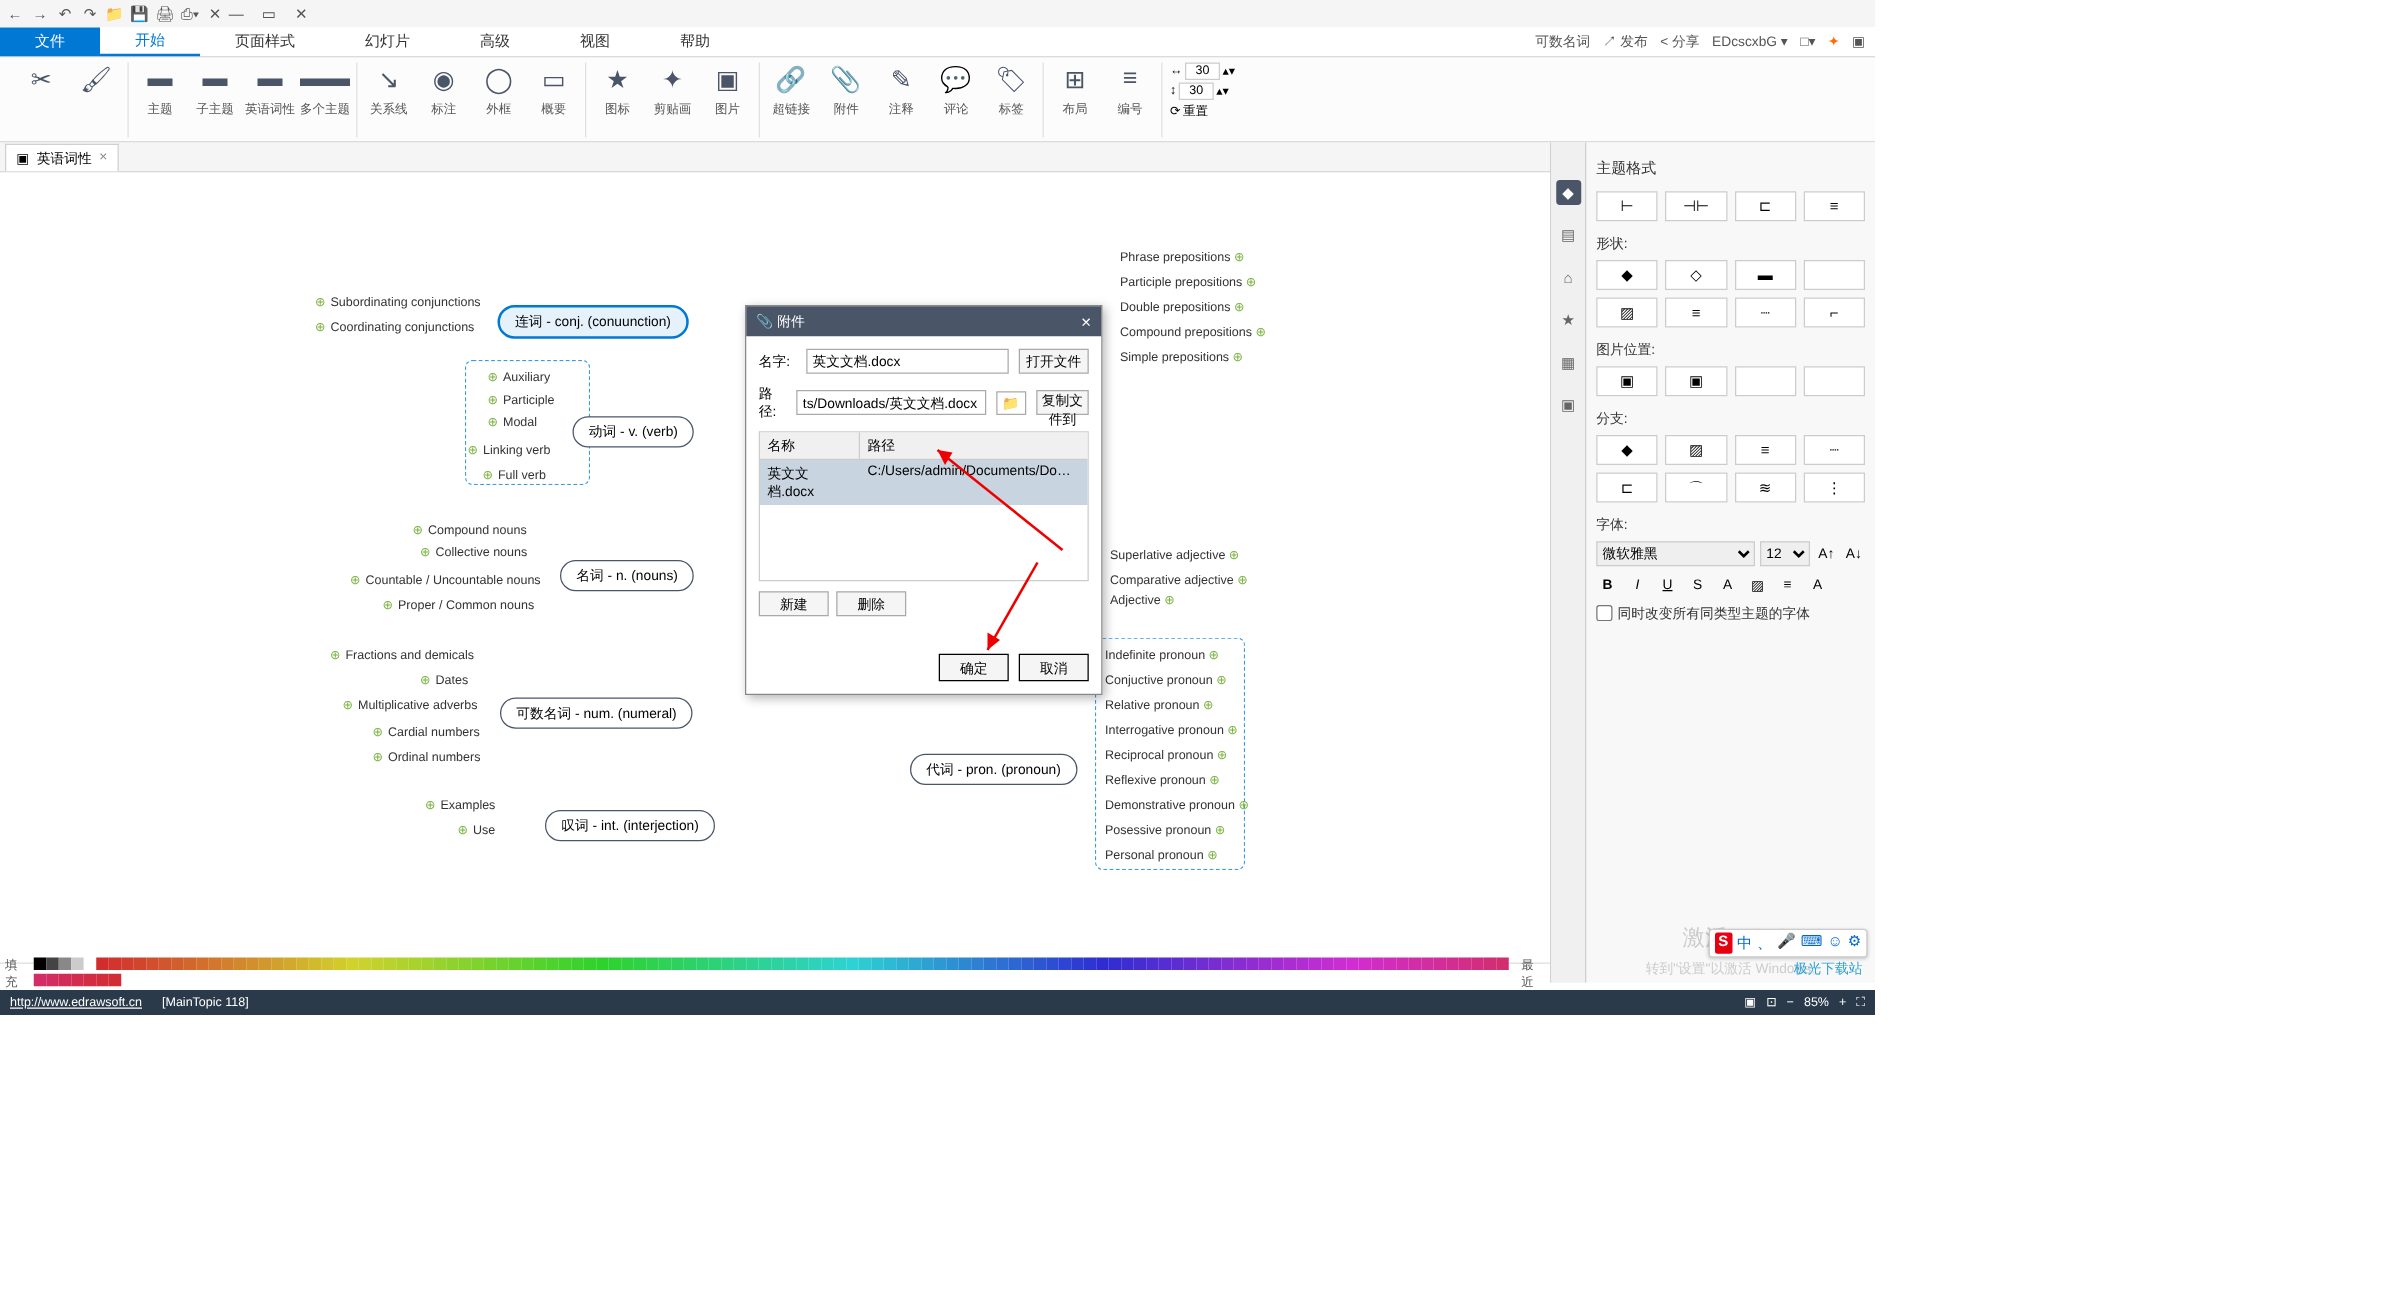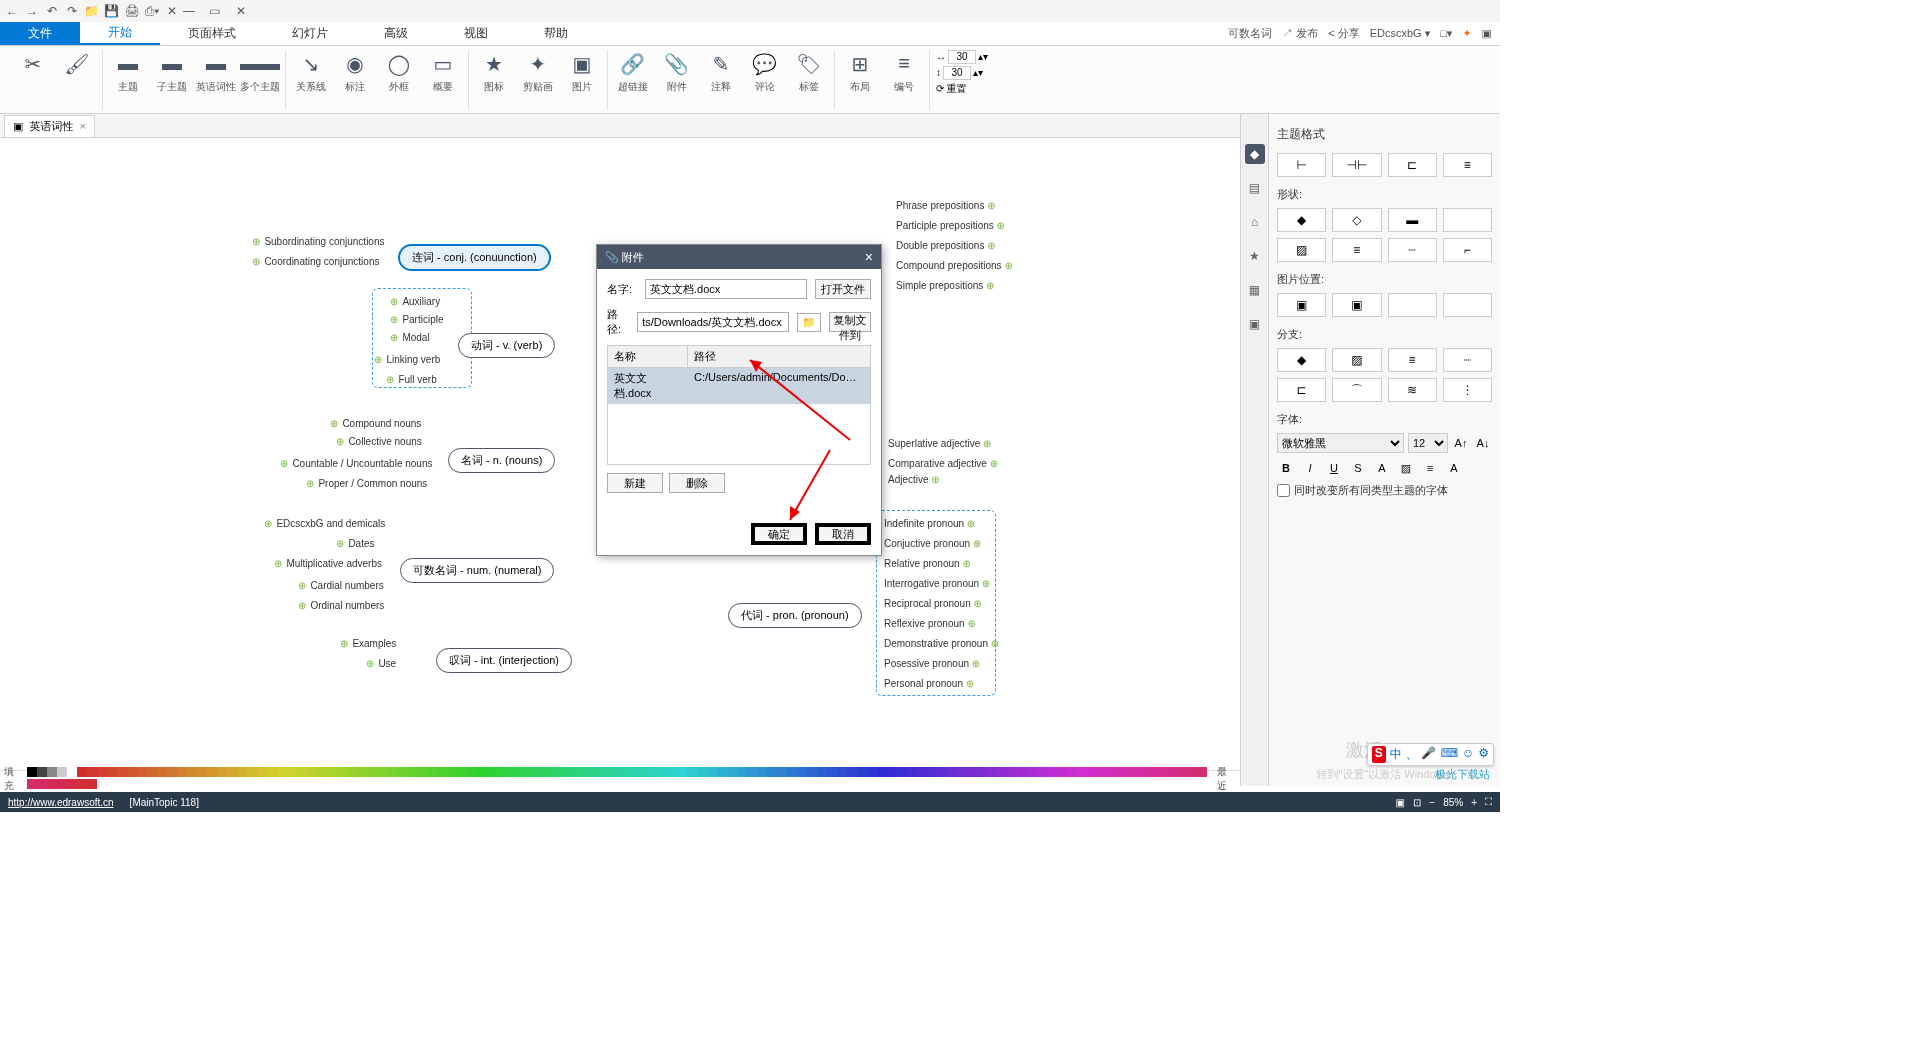--- a/index.html
+++ b/index.html
@@ -82,21 +82,21 @@
 .dlg-th div { padding: 3px 6px; border-right: 1px solid #ccc; }
 .dlg-th div:first-child { width: 80px; }
 .dlg-th div:last-child { flex: 1; border-right: none; }
 .dlg-tr { display: flex; background: #c8d4e0; font-size: 11px; }
 .dlg-tr div { padding: 3px 6px; }
 .dlg-tr div:first-child { width: 80px; }
 .dlg-tr div:last-child { flex: 1; overflow: hidden; text-overflow: ellipsis; white-space: nowrap; }
 .dlg-btns { display: flex; gap: 6px; margin-bottom: 30px; }
 .dlg-btns button { width: 56px; height: 20px; border: 1px solid #aaa; background: #f5f5f5; font-size: 11px; cursor: pointer; }
 .dlg-footer { display: flex; justify-content: flex-end; gap: 8px; }
-.dlg-footer button { width: 56px; height: 22px; border: 4px solid #000000; background: #f5f5f5; font-size: 11px; cursor: pointer; }
+.dlg-footer button { width: 56px; height: 22px; border: 1px solid #000000; background: #f5f5f5; font-size: 11px; cursor: pointer; }
 
 
 .arrow { position: absolute; pointer-events: none; z-index: 101; }
 .arrow-line { stroke: #e00; stroke-width: 2; fill: none; }
 .arrow-head { fill: #e00; }
 
 
 .palette-bar { position: absolute; left: 0; right: 260px; bottom: 26px; height: 16px; display: flex; align-items: center; background: #fff; border-top: 1px solid #ddd; font-size: 10px; }
 .palette-label { padding: 0 4px; color: #555; }
 .color-chip { width: 10px; height: 10px; display: inline-block; }
@@ -304,21 +304,21 @@
     <div class="sub-node" style="left:374px;top:216px">Linking verb</div>
     <div class="sub-node" style="left:386px;top:236px">Full  verb</div>
 
     <div class="node" style="left:448px;top:310px">名词 - n. (nouns)</div>
     <div class="sub-node" style="left:330px;top:280px">Compound nouns</div>
     <div class="sub-node" style="left:336px;top:298px">Collective nouns</div>
     <div class="sub-node" style="left:280px;top:320px">Countable / Uncountable nouns</div>
     <div class="sub-node" style="left:306px;top:340px">Proper / Common nouns</div>
 
     <div class="node" style="left:400px;top:420px">可数名词 - num. (numeral)</div>
-    <div class="sub-node" style="left:264px;top:380px">EDcscxbG and demicals</div>
+    <div class="sub-node" style="left:264px;top:380px">Fractions and demicals</div>
     <div class="sub-node" style="left:336px;top:400px">Dates</div>
     <div class="sub-node" style="left:274px;top:420px">Multiplicative adverbs</div>
     <div class="sub-node" style="left:298px;top:442px">Cardial numbers</div>
     <div class="sub-node" style="left:298px;top:462px">Ordinal numbers</div>
 
     <div class="node" style="left:436px;top:510px">叹词 - int. (interjection)</div>
     <div class="sub-node" style="left:340px;top:500px">Examples</div>
     <div class="sub-node" style="left:366px;top:520px">Use</div>
 
     <div class="sub-node right" style="left:896px;top:62px">Phrase prepositions</div>

